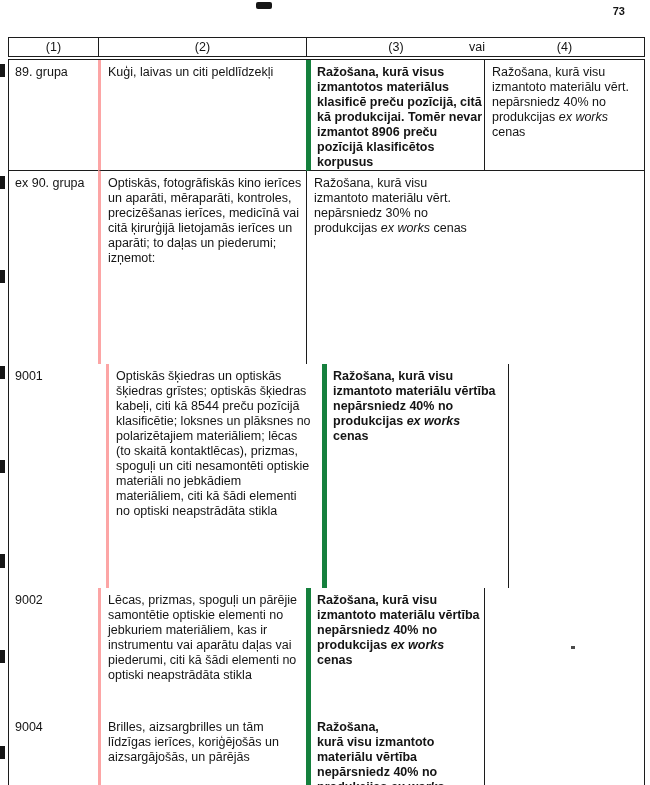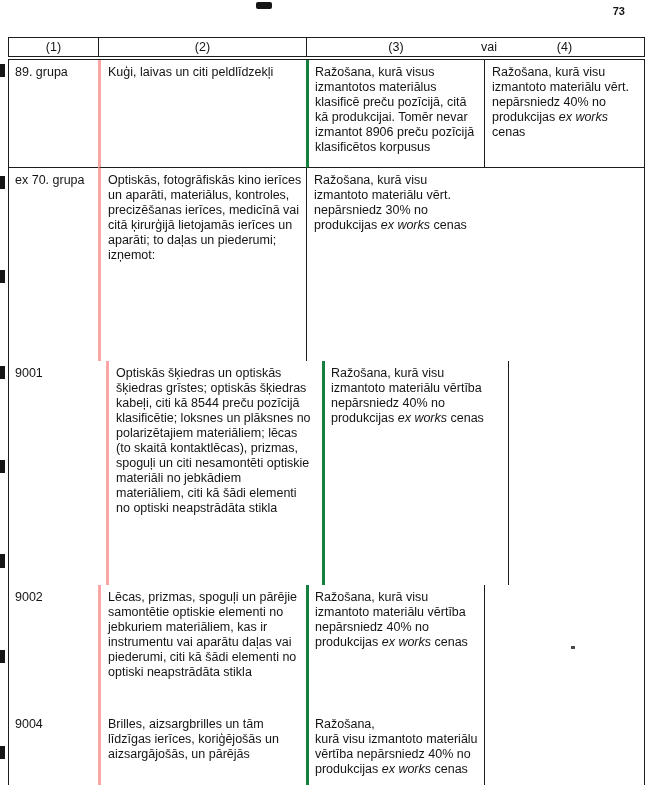--- a/index.html
+++ b/index.html
@@ -15,31 +15,31 @@
   
   .thead {
     position:absolute; top:37px; left:8px; width:637px; height:20px;
     display:grid; grid-template-columns:89px 208px 1fr;
     border:1px solid #1c1c1c; background:#fff;
   }
   .hcell { position:relative; display:flex; align-items:center; justify-content:center; }
   .hcell + .hcell { border-left:1px solid #1c1c1c; }
   .hcell.c34 span { position:absolute; top:50%; transform:translateY(-50%); text-align:center; }
   .h3   { left:0;     width:178px; }
-  .hvai { left:152px; width:60px;  }
+  .hvai { left:140px; width:60px;  }
   .h4   { left:178px; right:0;     }
   
   .tbody {
     position:absolute; top:59px; left:8px; width:637px; height:762px;
     border:1px solid #1c1c1c; border-bottom:none; overflow:hidden; background:#fff;
   }
   .trow { display:grid; grid-template-columns:89px 208px 178px 1fr; }
   .cell { padding:5px 4px 0 6px; line-height:15px; white-space:pre-line; }
   .cell.c2 { border-left:3px solid #fca5a5; padding-left:7px; padding-right:2px; }
-  .cell.c3 { border-left:3px solid #15803d; padding-right:1px; }
+  .cell.c3 { border-left:5px solid #15803d; padding-right:1px;font-weight:bold; }
   .cell.c4 { border-left:1px solid #1c1c1c; padding-left:7px; padding-right:8px; }
   .trow.r0 .cell { border-bottom:1px solid #1c1c1c; }
   .r0 { min-height:108px; }
   .r1 { min-height:193px; }
   .r2 { min-height:224px;gap:8px; }
   .r3 { min-height:127px; }
   .r4 { min-height:140px; }
   .cell i { font-style:italic; }
   
   .artifact { position:absolute; background:#161616; }
@@ -72,22 +72,22 @@
 <div class="tbody">
 
   <div class="trow r0">
     <div class="cell c1">89. grupa</div>
     <div class="cell c2">Kuģi, laivas un citi peldlīdzekļi</div>
     <div class="cell c3">Ražošana, kurā visus izmantotos materiālus klasificē preču pozīcijā, citā kā produkcijai. Tomēr nevar izmantot 8906 preču pozīcijā klasificētos korpusus</div>
     <div class="cell c4">Ražošana, kurā visu izmantoto materiālu vērt. nepārsniedz 40% no produkcijas <i>ex works</i> cenas</div>
   </div>
 
   <div class="trow r1">
-    <div class="cell c1">ex 70. grupa</div>
-    <div class="cell c2">Optiskās, fotogrāfiskās kino ierīces un aparāti, materiālus, kontroles, precizēšanas ierīces, medicīnā vai citā ķirurģijā lietojamās ierīces un aparāti; to daļas un piederumi;
+    <div class="cell c1">ex 90. grupa</div>
+    <div class="cell c2">Optiskās, fotogrāfiskās kino ierīces un aparāti, mēraparāti, kontroles, precizēšanas ierīces, medicīnā vai citā ķirurģijā lietojamās ierīces un aparāti; to daļas un piederumi;
 izņemot:</div>
     <div class="cell c4">Ražošana, kurā visu izmantoto materiālu vērt. nepārsniedz 30% no produkcijas <i>ex works</i> cenas</div>
   </div>
 
   <div class="trow r2">
     <div class="cell c1">9001</div>
     <div class="cell c2">Optiskās šķiedras un optiskās šķiedras grīstes; optiskās šķiedras kabeļi, citi kā 8544 preču pozīcijā klasificētie; loksnes un plāksnes no polarizētajiem materiāliem; lēcas (to skaitā kontaktlēcas), prizmas, spoguļi un citi nesamontēti optiskie materiāli no jebkādiem materiāliem, citi kā šādi elementi no optiski neapstrādāta stikla</div>
     <div class="cell c3">Ražošana, kurā visu izmantoto materiālu vērtība nepārsniedz 40% no produkcijas <i>ex works</i> cenas</div>
     <div class="cell c4"></div>
   </div>

